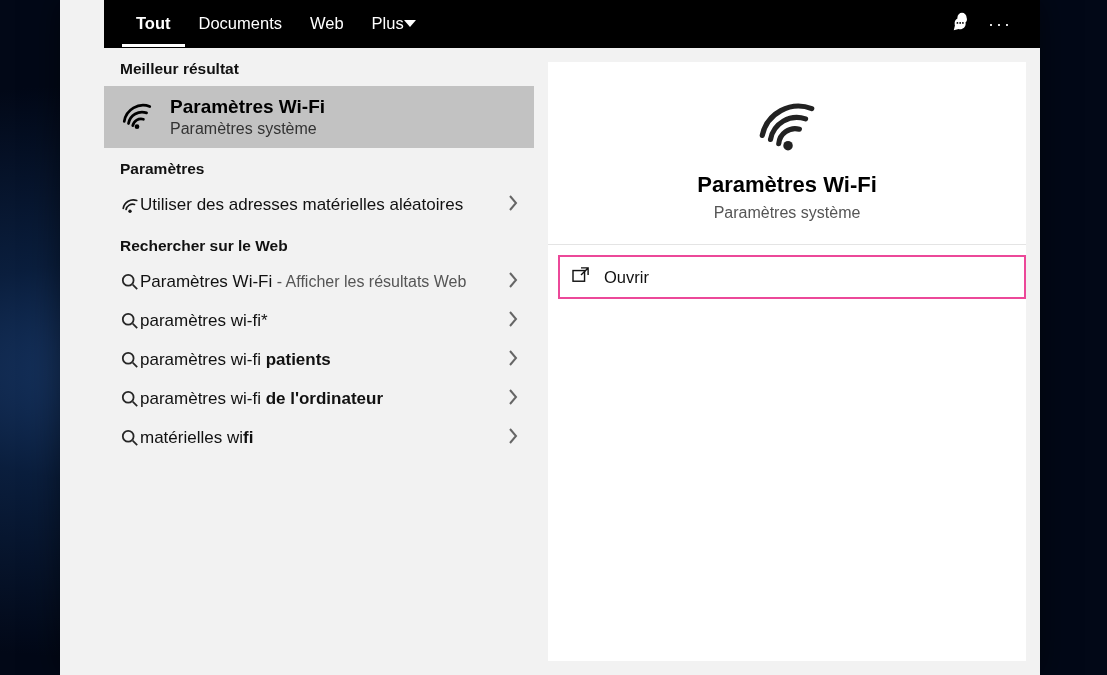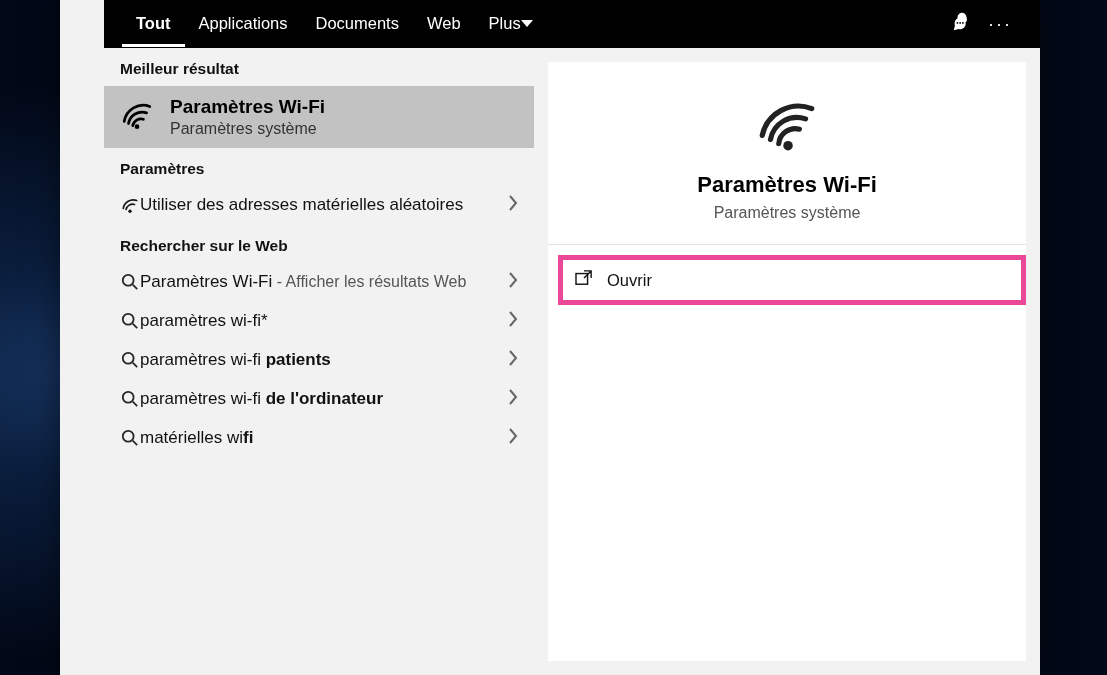--- a/index.html
+++ b/index.html
@@ -118,21 +118,21 @@
   .preview-head .big-icon svg { width: 66px; height: 58px; }
   .preview-head .ptitle { font-size: 22px; font-weight: 600; color: #000; margin-top: 16px; }
   .preview-head .psub   { font-size: 16px; color: #555; margin-top: 6px; }
 
   .action-row {
     margin: 10px 0 0 10px;
     display: inline-flex;
     align-items: center;
     gap: 14px;
     padding: 10px 22px 10px 12px;
-    border: 5px solid #ec4899;
+    border: 2px solid #ec4899;
     background: #fff;
     cursor: pointer;
     font-size: 16.5px;
     color: #111;
   }
   .open-ico svg { width: 18px; height: 16px; }
 
   
   .edge-left, .edge-right {
     position: absolute; top:0; bottom:0; width:60px;
@@ -143,21 +143,20 @@
 </head>
 <body>
 
 <div class="edge-left"></div>
 <div class="edge-right"></div>
 
 <div class="search-panel">
 
   <div class="tabs">
     <div class="tab active">Tout</div>
-    <div class="tab">Applications</div>
     <div class="tab">Documents</div>
     <div class="tab">Web</div>
     <div class="tab more">
       <span>Plus</span>
       <span class="chev-down"></span>
     </div>
     <div class="spacer"></div>
     <div class="hdr-icon">
       <svg viewBox="0 0 24 24">
           <path d="M12 2a5 5 0 0 0-5 5v1.1A6 6 0 0 0 4 14c0 .7.1 1.3.3 1.9L3 21l5.3-1.4A6 6 0 0 0 10 20c3.3 0 6-2.7 6-6 0-.5-.1-1-.2-1.5A5 5 0 0 0 17 7a5 5 0 0 0-5-5zM7 14a1 1 0 1 1 0-2 1 1 0 0 1 0 2zm3 0a1 1 0 1 1 0-2 1 1 0 0 1 0 2zm3 0a1 1 0 1 1 0-2 1 1 0 0 1 0 2z"></path>

